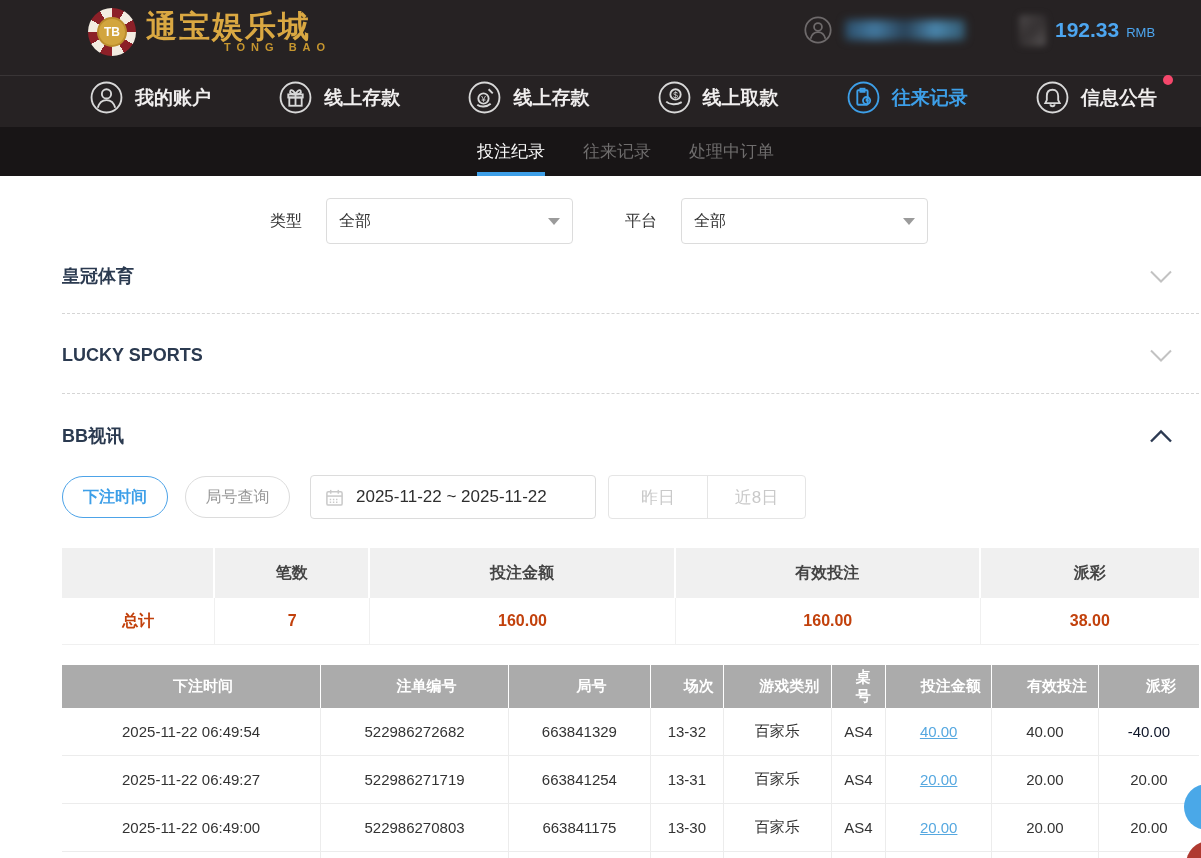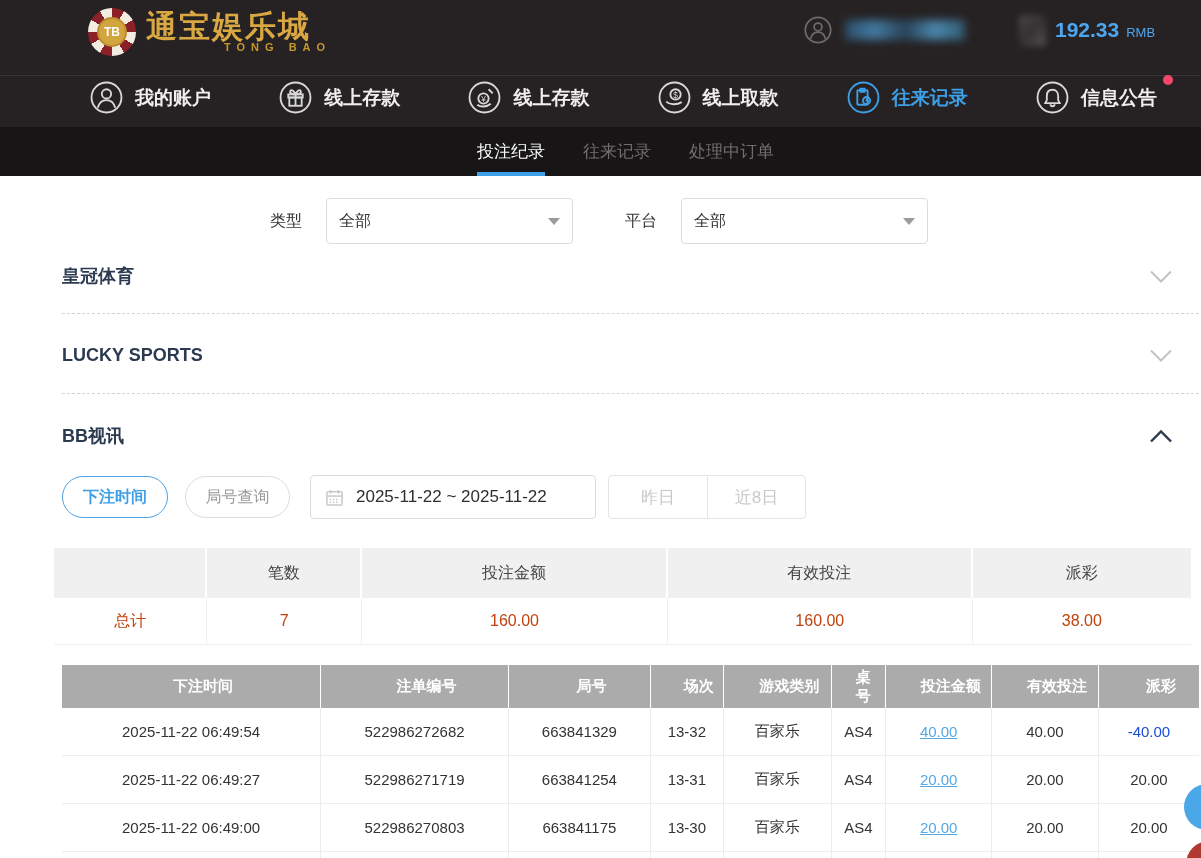--- a/index.html
+++ b/index.html
@@ -80,21 +80,21 @@
   .segment-group { margin-left:12px; display:flex; border:1px solid #e5e5e5; border-radius:4px; height:44px; }
   .segment { width:98px; display:flex; align-items:center; justify-content:center;
     font-size:17px; color:#c9c9c9; border-left:1px solid #e5e5e5; cursor:pointer; }
   .segment:first-child { border-left:none; }
   .segment.active { margin:-1px 0 -1px -1px; width:100px; border:1px solid #4da3e8;
     border-radius:4px 0 0 4px; color:#4da3e8; background:#fff; }
   .search-btn { margin-left:12px; width:100px; height:44px; background:#55b1ea; border-radius:4px;
     color:#fff; font-size:17px; display:flex; align-items:center; justify-content:center; cursor:pointer; }
 
   
-  .summary-table { position:absolute; left:54px; top:372px; width:1137px; }
+  .summary-table { position:absolute; left:62px; top:372px; width:1137px;font-weight:bold; }
   .sum-head { display:grid; grid-template-columns:13.5% 13.6% 26.9% 26.8% 19.2%; height:50px; }
   .sum-head > div { background:#f0f0f0; border-right:2px solid #fff; display:flex; align-items:center;
     justify-content:center; font-size:16px; color:#444; }
   .sum-head > div:last-child { border-right:none; }
   .sum-row { display:grid; grid-template-columns:13.5% 13.6% 26.9% 26.8% 19.2%; height:47px;
     border-bottom:1px solid #f0f0f0; }
   .sum-row > div { border-right:1px solid #f0f0f0; display:flex; align-items:center;
     justify-content:center; font-size:16px; color:#c2410c; }
   .sum-row > div:last-child { border-right:none; }
 
@@ -103,21 +103,21 @@
   .bt-head { display:grid; grid-template-columns:22.8% 16.5% 12.5% 6.4% 9.5% 4.8% 9.3% 9.4% 8.8%; height:43px; }
   .bt-head > div { background:#ababab; border-right:1px solid #fff; display:flex; align-items:center;
     justify-content:center; font-size:15px; font-weight:bold; color:#fff;padding-left:24px; }
   .bt-head > div:last-child { border-right:none; }
   .bt-row { display:grid; grid-template-columns:22.8% 16.5% 12.5% 6.4% 9.5% 4.8% 9.3% 9.4% 8.8%;
     height:48px; border-bottom:1px solid #ececec; }
   .bt-row > div { border-right:1px solid #ececec; display:flex; align-items:center;
     justify-content:center; font-size:15px; color:#333; }
   .bt-row > div:last-child { border-right:none; }
   .bt-row .link { color:#56a8e0; text-decoration:underline; cursor:pointer; }
-  .bt-row .neg { color:#1d4ed8; }
+  .bt-row .neg { color:#0f172a; }
 
   
   .float-btn { position:absolute; width:46px; height:46px; border-radius:50%; cursor:pointer; }
   .float-btn.blue { left:1184px; top:784px; background:#4aa8e8; }
   .float-btn.red { left:1186px; top:841px; background:#b03a31; }
 </style>
 </head>
 <body>
 
 <div class="top-header">

